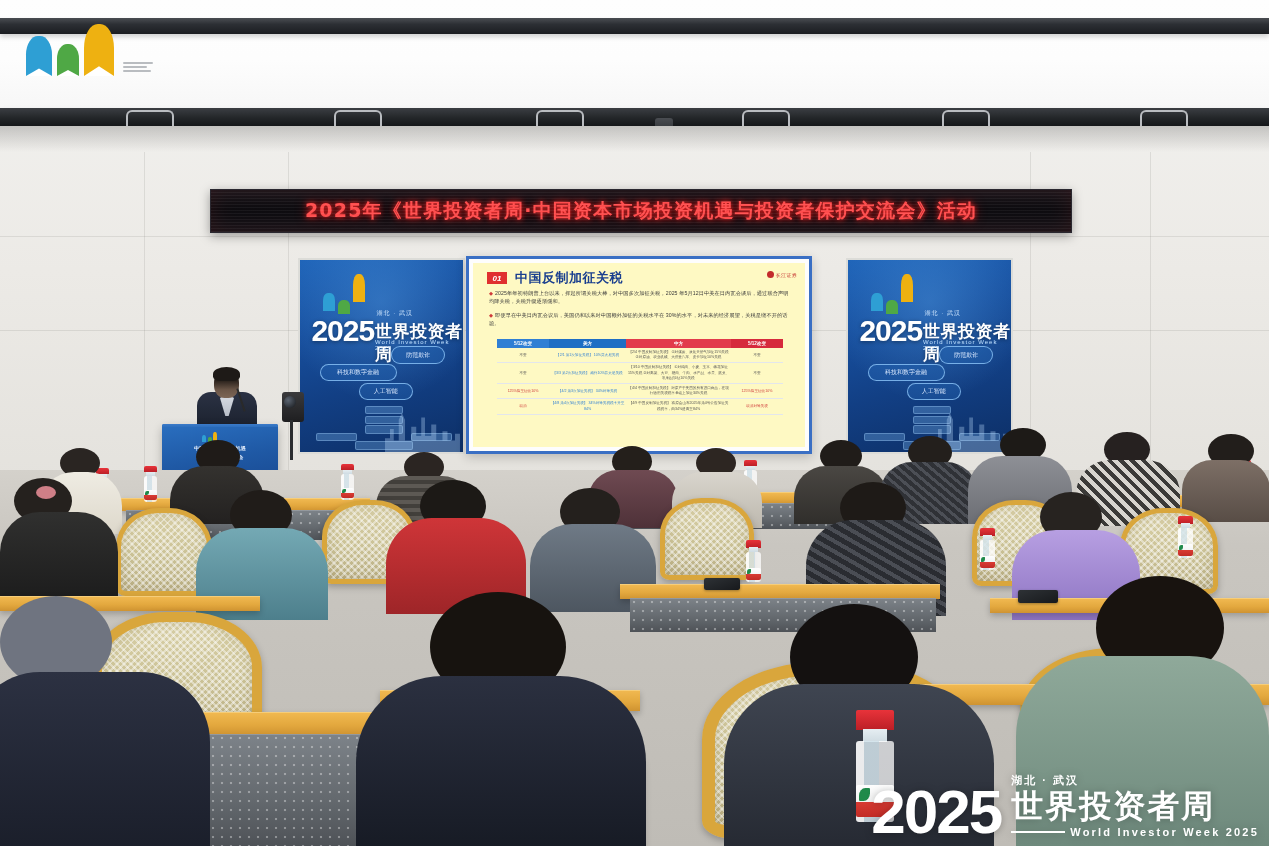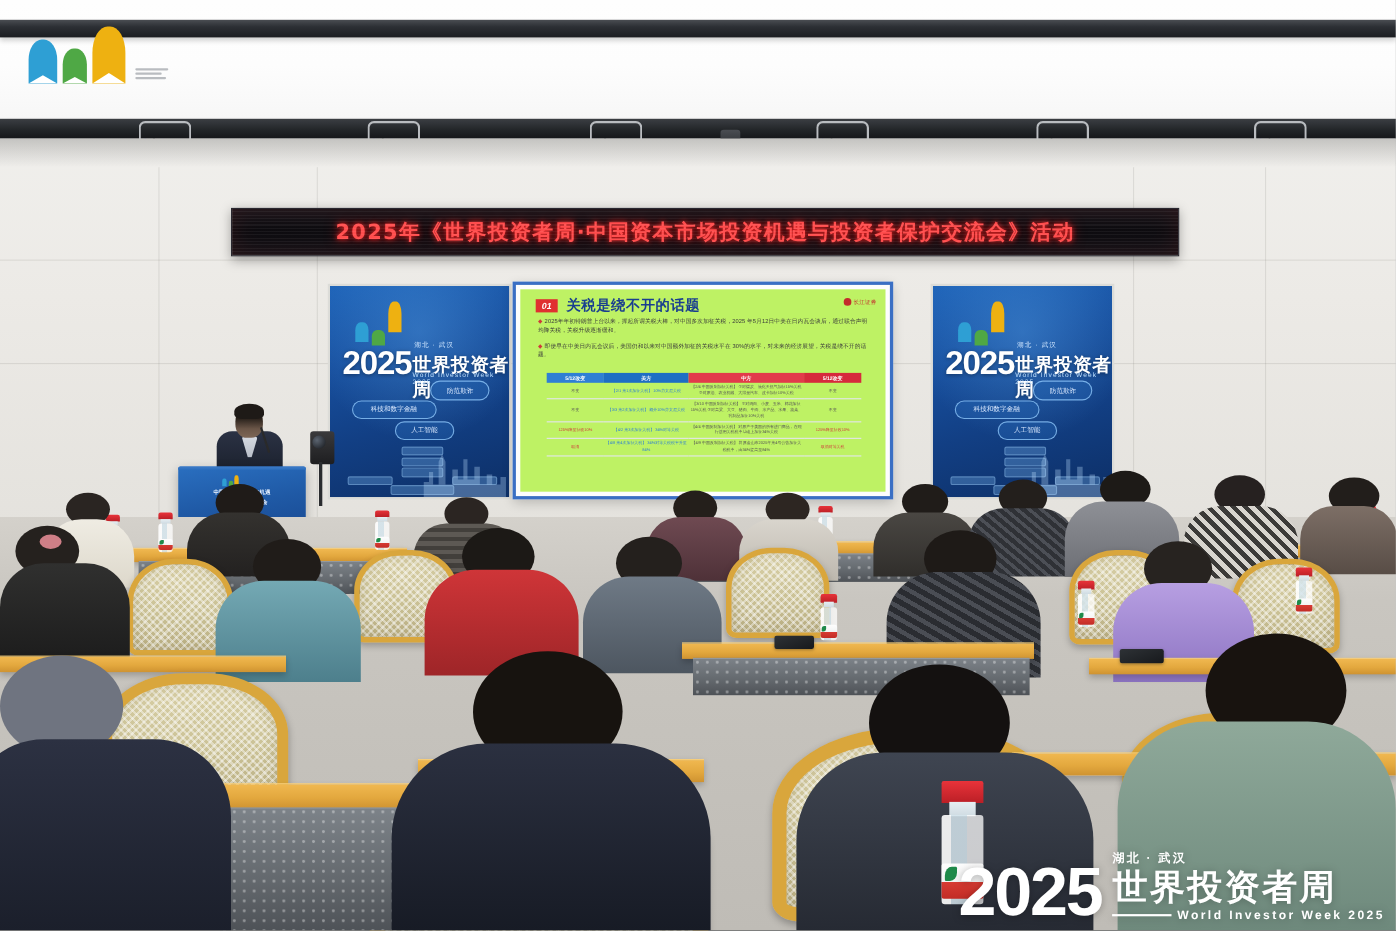--- a/index.html
+++ b/index.html
@@ -80,21 +80,21 @@
     color:#dceaff;font-size:6px;display:flex;align-items:center;justify-content:center;
     background:rgba(40,110,190,.35);}
   .nodebox{position:absolute;background:rgba(140,200,255,.28);
     border:1px solid rgba(170,215,255,.35);border-radius:2px;}
   .sp-skyline{position:absolute;right:2%;bottom:0;width:46%;height:24%;opacity:.32;}
 
   
   #slide{left:466px;top:256px;width:340px;height:192px;
     background:#fdfdfd;border:3px solid #3a6fc4;box-shadow:0 3px 10px rgba(0,0,0,.2);
     overflow:hidden;}
-  #slide-inner{position:absolute;inset:4px;background:#bef264;}
+  #slide-inner{position:absolute;inset:4px;background:#fef9c3;}
   #slide-badge{position:absolute;left:14px;top:9px;width:20px;height:12px;background:#e03030;
     color:#fff;font-size:8px;font-weight:bold;font-style:italic;
     display:flex;align-items:center;justify-content:center;}
   #slide-title{position:absolute;left:42px;top:6px;color:#1a3f8f;font-size:13px;font-weight:bold;
     letter-spacing:.5px;}
   #slide-logo{position:absolute;right:8px;top:8px;display:flex;align-items:center;gap:2px;}
   #slide-logo .dot{width:7px;height:7px;border-radius:50%;background:#c32b2b;}
   #slide-logo .txt{font-size:5px;color:#c32b2b;letter-spacing:.3px;}
   .bullet{position:absolute;color:#3a3a3a;font-size:5.2px;line-height:1.55;letter-spacing:.1px;}
   .bullet .dia{color:#d03a3a;margin-right:2px;}
@@ -333,21 +333,21 @@
     <div class="nodebox" style="left:68%;top:90%;width:24%;height:3.2%;"></div>
     <div class="nodebox" style="left:34%;top:94.5%;width:34%;height:3.2%;"></div>
     <svg class="sp-skyline" viewBox="0 0 120 40" preserveAspectRatio="none">
       <path d="M0 40 L0 28 L8 28 L8 20 L14 20 L14 30 L22 30 L22 12 L27 6 L32 12 L32 30 L42 30 L42 18 L50 18 L50 26 L58 26 L58 10 L64 10 L64 26 L74 26 L74 16 L82 16 L82 30 L92 30 L92 22 L100 22 L100 30 L112 30 L112 24 L120 24 L120 40 Z" fill="#bfe0ff"></path>
     </svg>
   </div>
 
   <div class="abs" id="slide">
     <div id="slide-inner">
       <div id="slide-badge">01</div>
-      <div id="slide-title">关税是绕不开的话题</div>
+      <div id="slide-title">中国反制加征关税</div>
       <div id="slide-logo">
         <span class="dot"></span>
         <span class="txt">长江证券</span>
       </div>
       <div class="bullet" style="left:16px;top:26px;width:304px;">
         <span class="dia">◆</span><span>2025年年初特朗普上台以来，挥起所谓关税大棒，对中国多次加征关税，2025 年5月12日中美在日内瓦会谈后，通过联合声明均降关税，关税升级逐渐缓和。</span>
       </div>
       <div class="bullet" style="left:16px;top:48px;width:304px;">
         <span class="dia">◆</span><span>即使早在中美日内瓦会议后，美国仍和以来对中国额外加征的关税水平在 30%的水平，对未来的经济展望，关税是绕不开的话题。</span>
       </div>

